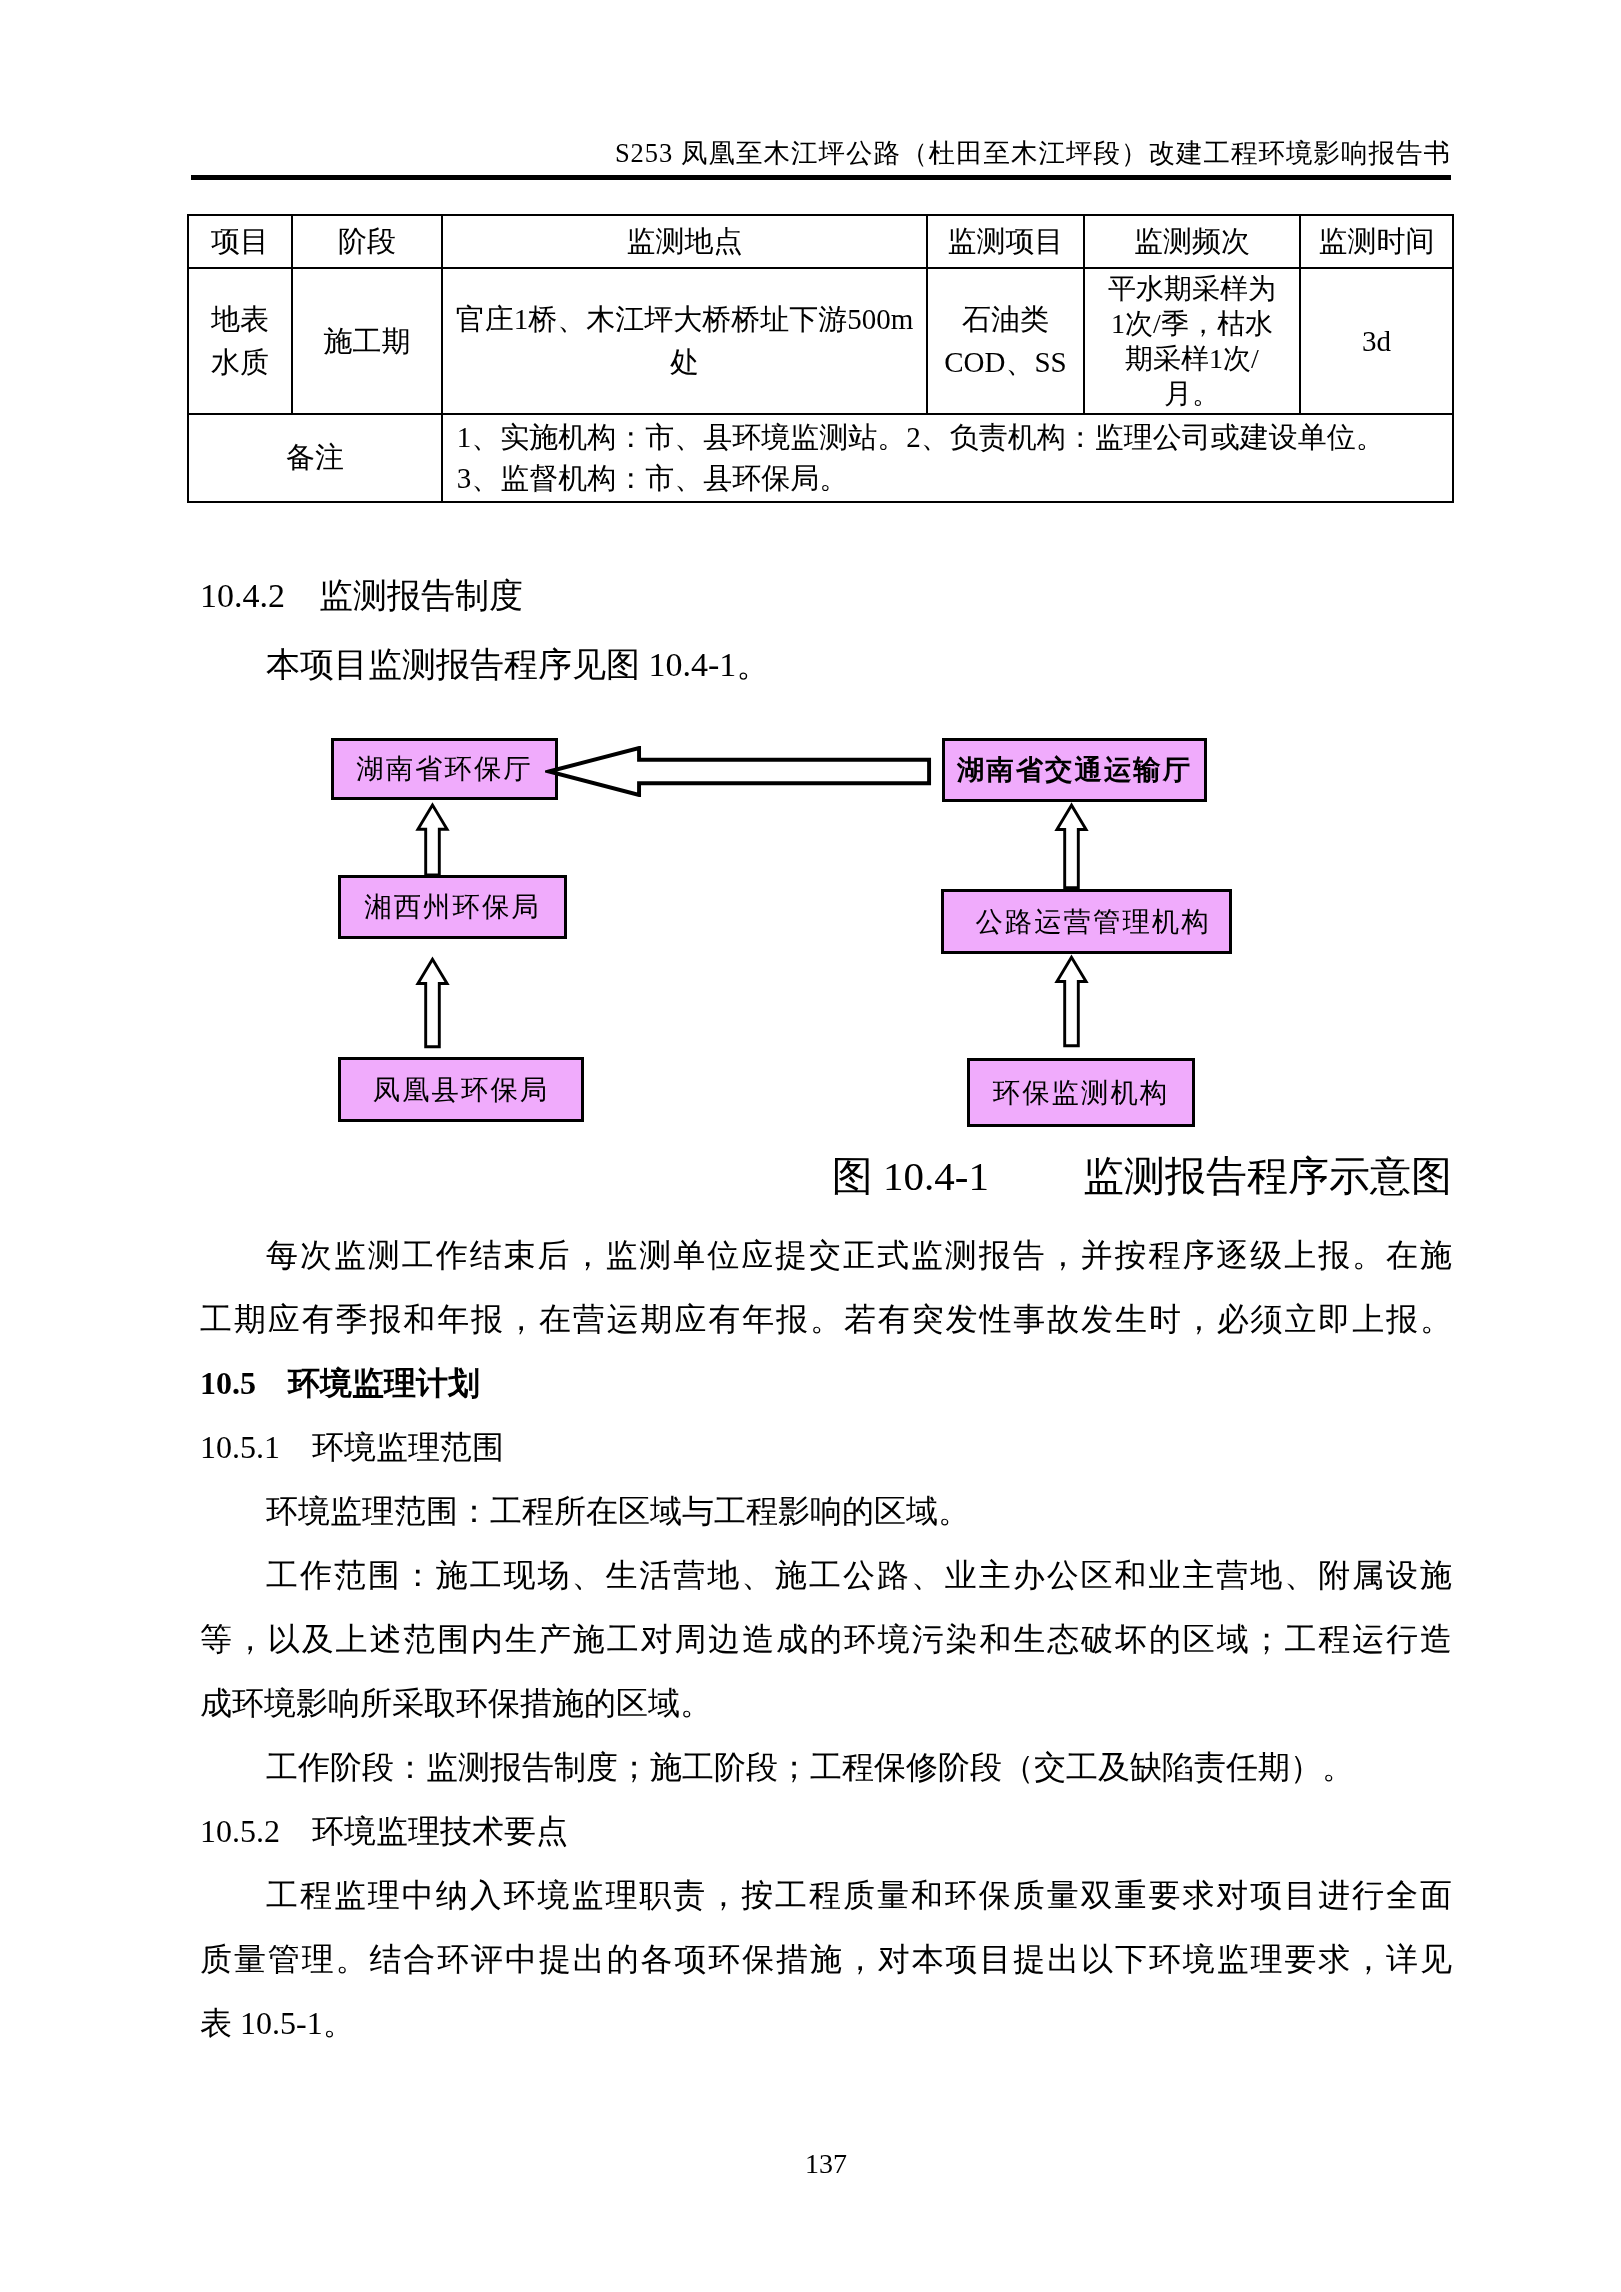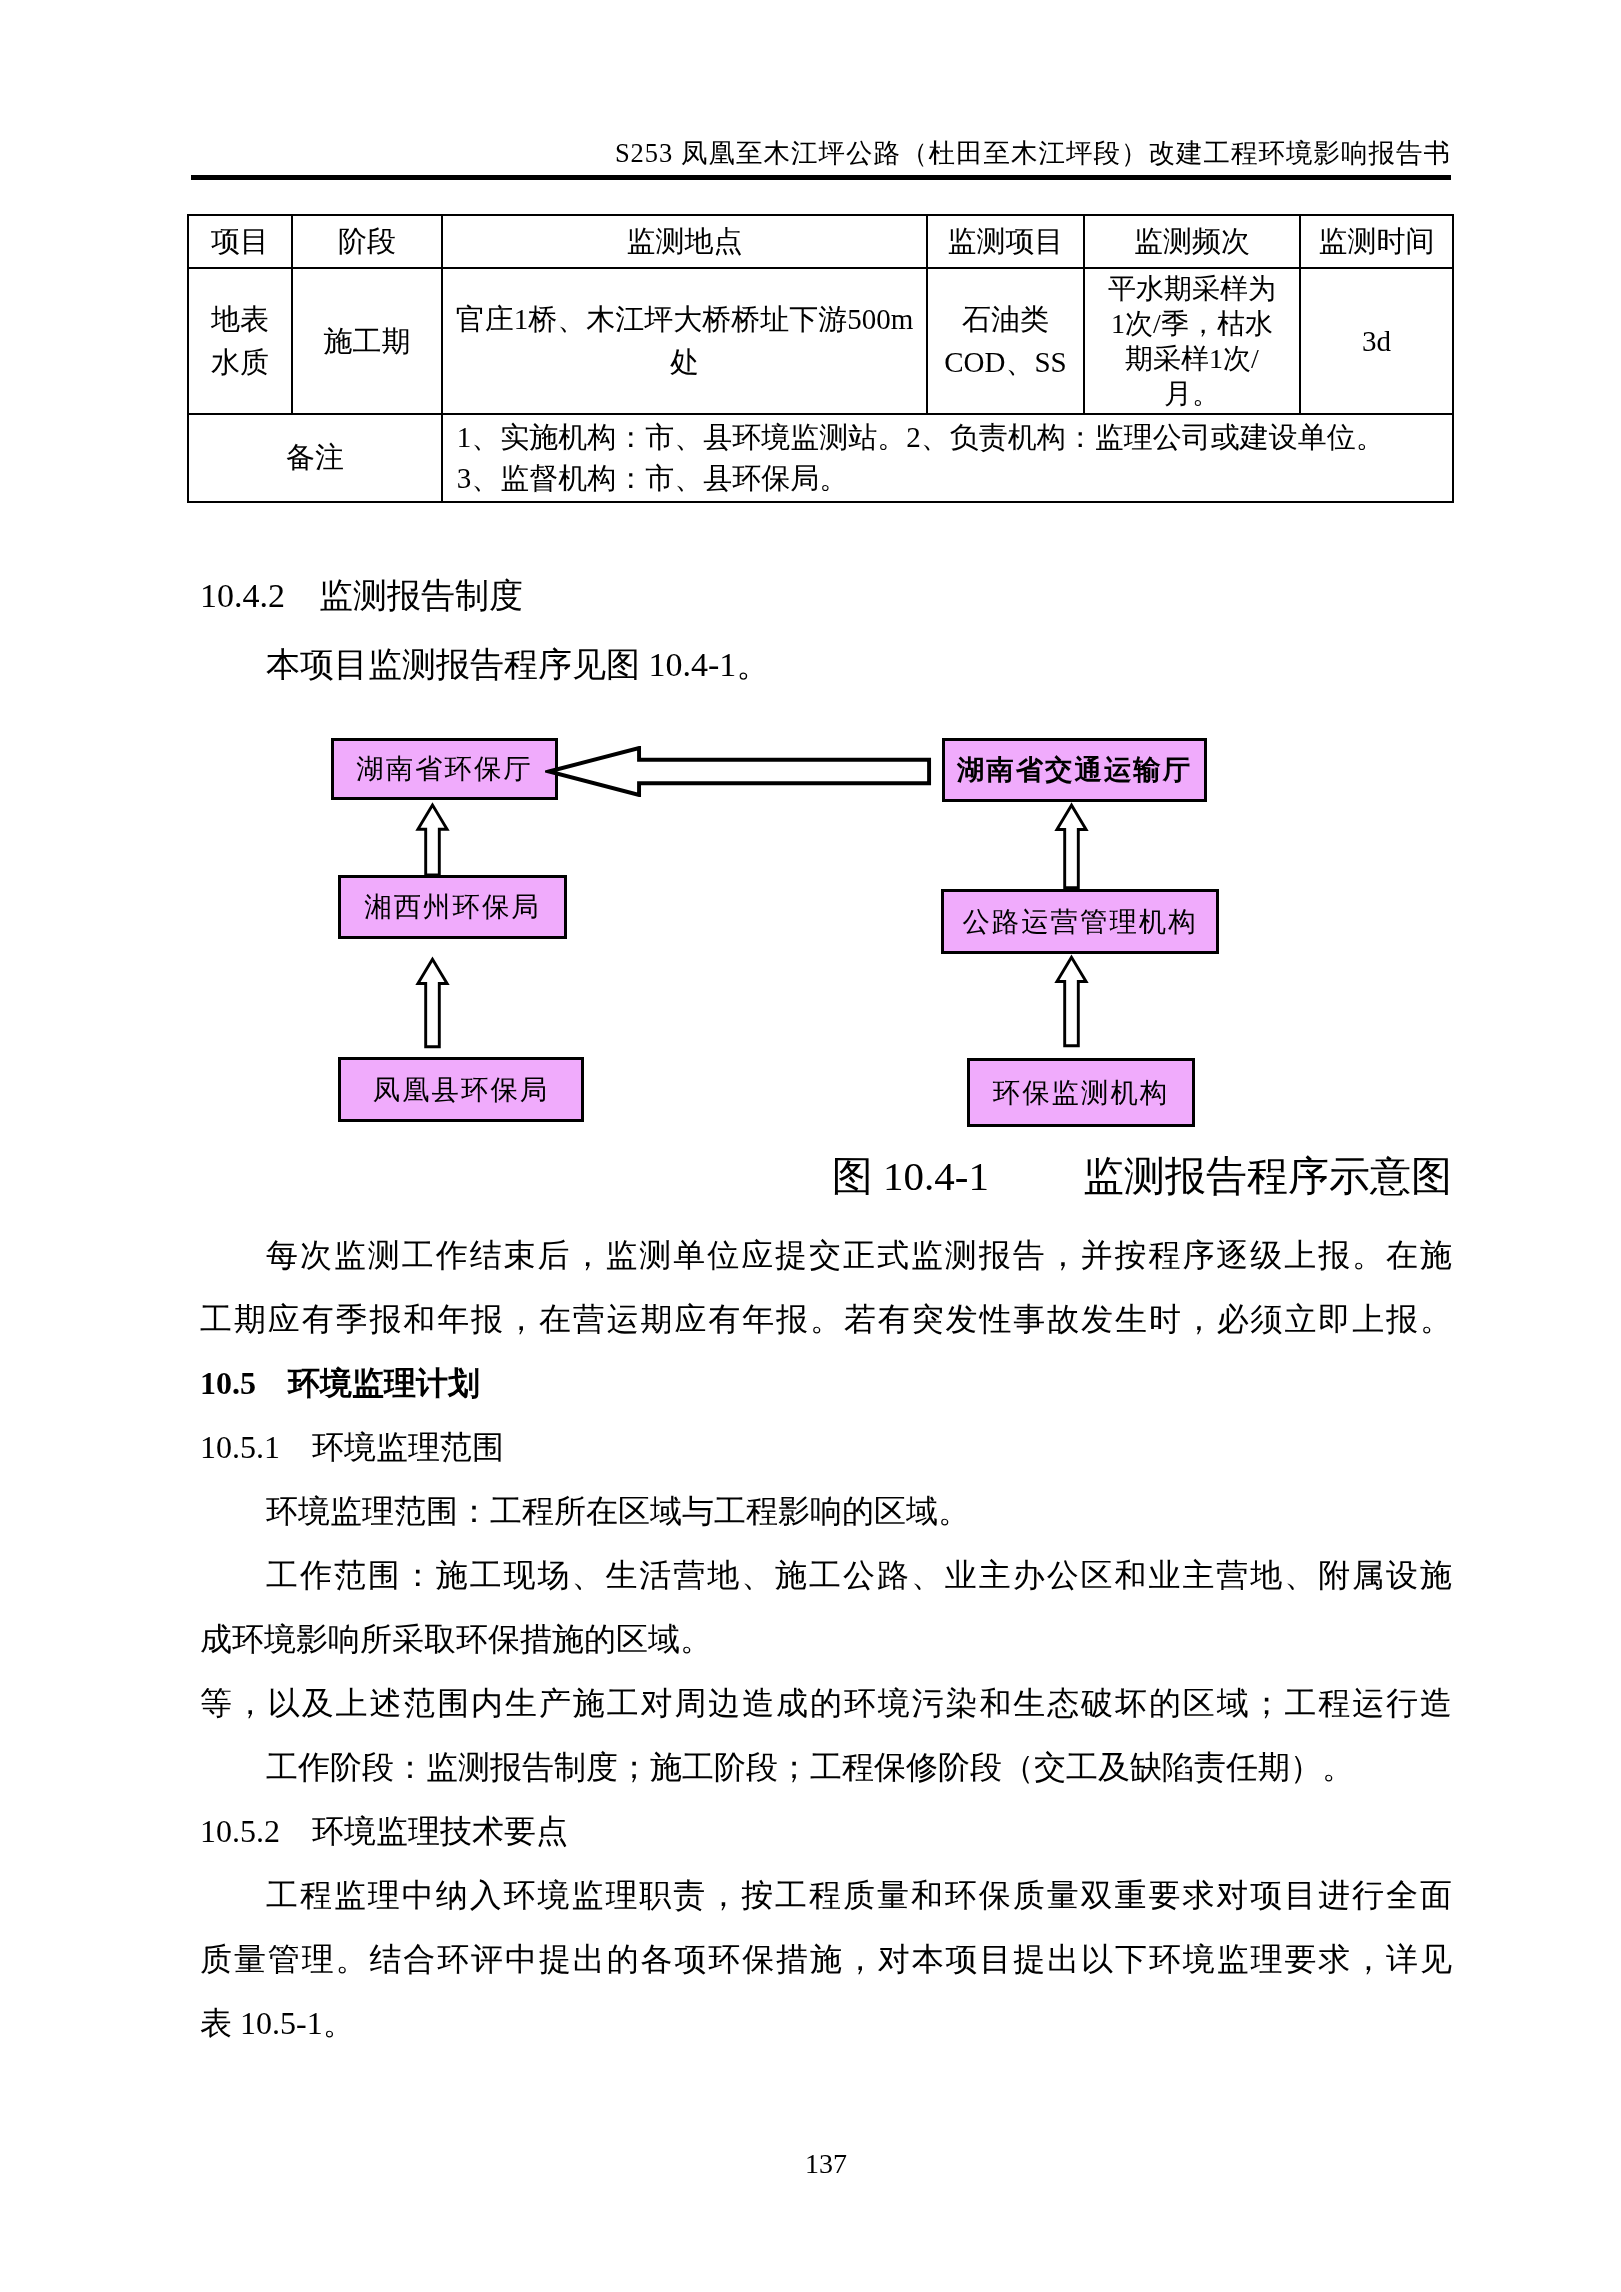--- a/index.html
+++ b/index.html
@@ -89,21 +89,21 @@
     </table>
 
   <div class="intro">
     <div class="il">10.4.2　监测报告制度</div>
     <div class="il ind">本项目监测报告程序见图 10.4-1。</div>
   </div>
 
   <div class="fbox" style="left:323px;top:738px;width:221px;height:56px;">湖南省环保厅</div>
   <div class="fbox" style="left:934px;top:738px;width:259px;height:58px;font-weight:bold;">湖南省交通运输厅</div>
   <div class="fbox" style="left:330px;top:875px;width:223px;height:58px;">湘西州环保局</div>
-  <div class="fbox" style="left:933px;top:889px;width:272px;height:59px;">公路运营管理机构</div>
+  <div class="fbox" style="left:933px;top:889px;width:272px;height:59px;padding-left:13px;">公路运营管理机构</div>
   <div class="fbox" style="left:330px;top:1057px;width:240px;height:59px;">凤凰县环保局</div>
   <div class="fbox" style="left:959px;top:1058px;width:222px;height:63px;">环保监测机构</div>
 
   <svg class="arr" style="left:545px;top:746px;" width="388" height="51" viewBox="0 0 396 52">
     <polygon points="4,26 96,2 96,14 392,14 392,38 96,38 96,50" fill="#ffffff" stroke="#000000" stroke-width="4"></polygon>
   </svg>
   <svg class="arr" style="left:415px;top:802px;" width="35" height="75" viewBox="0 0 36 77">
     <polygon points="18,3 3,28 11,28 11,75 25,75 25,28 33,28" fill="#ffffff" stroke="#000000" stroke-width="3"></polygon>
   </svg>
   <svg class="arr" style="left:1054px;top:802px;" width="35" height="88" viewBox="0 0 36 90">
@@ -120,22 +120,22 @@
     <span class="cap-no">图 10.4-1</span><span>监测报告程序示意图</span>
   </div>
 
   <div class="btext">
     <div class="bl ind j">每次监测工作结束后，监测单位应提交正式监测报告，并按程序逐级上报。在施</div>
     <div class="bl j">工期应有季报和年报，在营运期应有年报。若有突发性事故发生时，必须立即上报。</div>
     <div class="bl bold">10.5　环境监理计划</div>
     <div class="bl">10.5.1　环境监理范围</div>
     <div class="bl ind">环境监理范围：工程所在区域与工程影响的区域。</div>
     <div class="bl ind j">工作范围：施工现场、生活营地、施工公路、业主办公区和业主营地、附属设施</div>
+    <div class="bl j">等，以及上述范围内生产施工对周边造成的环境污染和生态破坏的区域；工程运行造</div>
     <div class="bl">成环境影响所采取环保措施的区域。</div>
-    <div class="bl j">等，以及上述范围内生产施工对周边造成的环境污染和生态破坏的区域；工程运行造</div>
     <div class="bl ind">工作阶段：监测报告制度；施工阶段；工程保修阶段（交工及缺陷责任期）。</div>
     <div class="bl">10.5.2　环境监理技术要点</div>
     <div class="bl ind j">工程监理中纳入环境监理职责，按工程质量和环保质量双重要求对项目进行全面</div>
     <div class="bl j">质量管理。结合环评中提出的各项环保措施，对本项目提出以下环境监理要求，详见</div>
     <div class="bl">表 10.5-1。</div>
   </div>
 
   <div class="pageno">137</div>
 
 </div>

